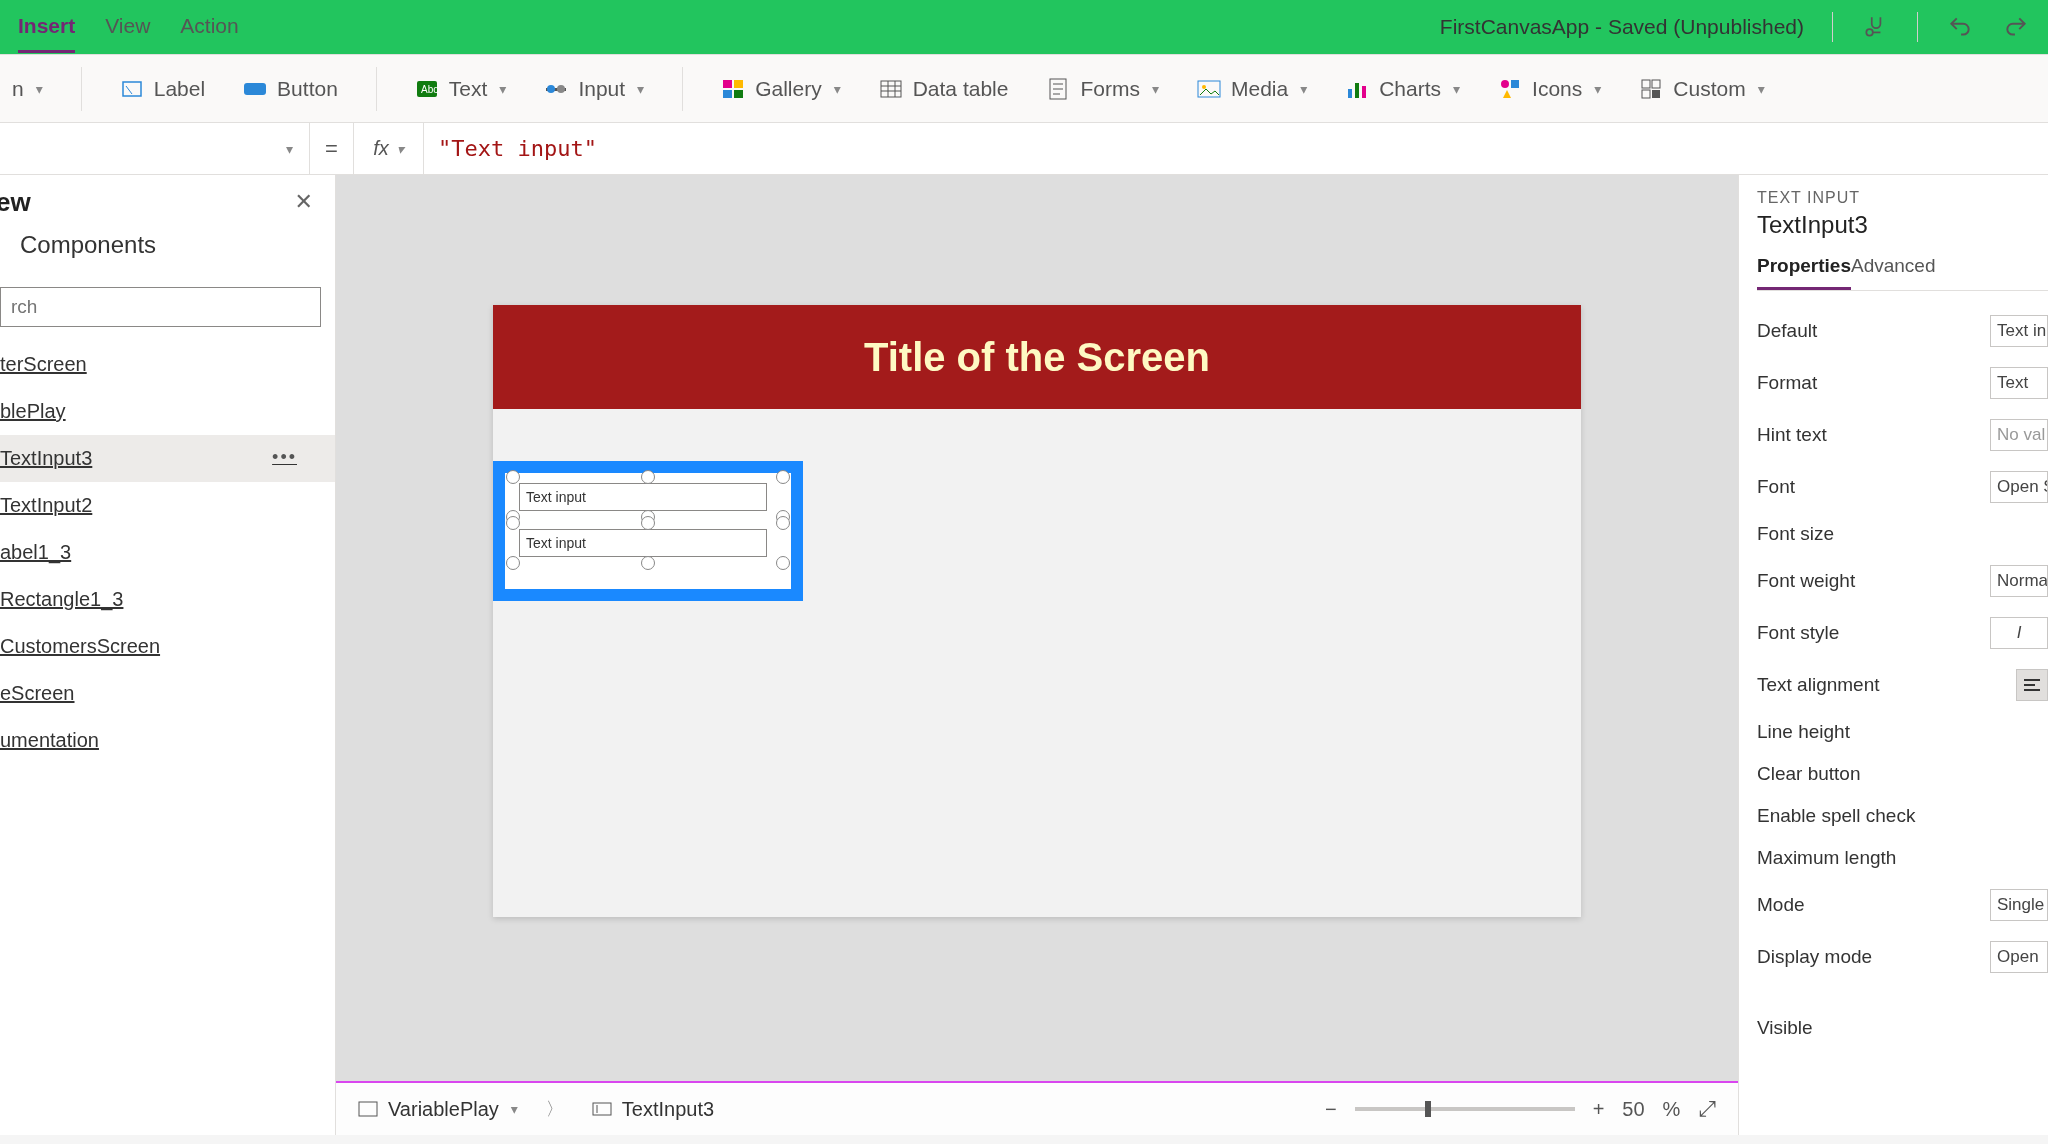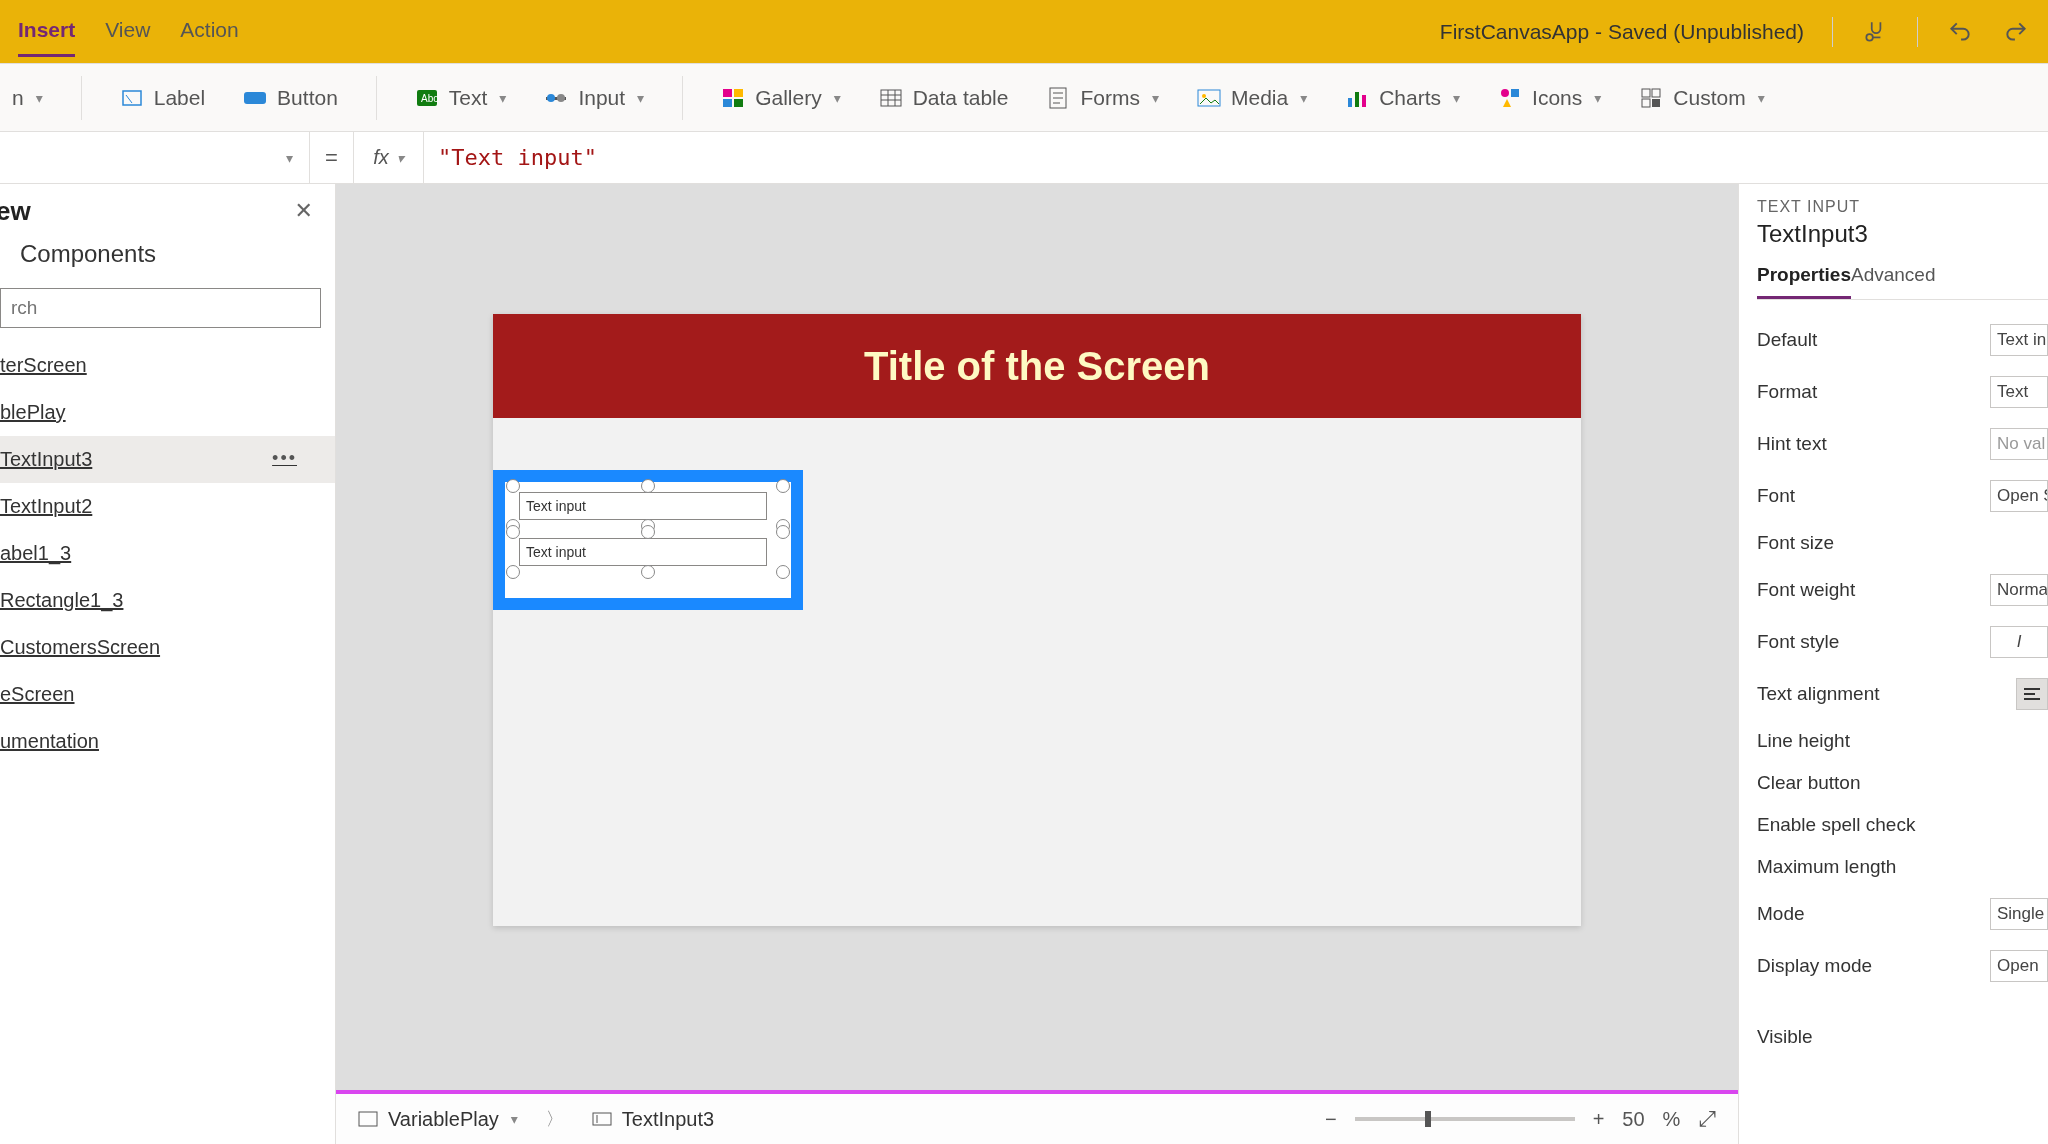--- a/index.html
+++ b/index.html
@@ -1,19 +1,19 @@
 <!DOCTYPE html>
 <html><head>
 <meta charset="utf-8">
 <style>
   * { box-sizing: border-box; margin: 0; padding: 0; font-family: "Segoe UI", Arial, sans-serif; }
   body { width: 2048px; height: 1144px; overflow: hidden; background: #f5f5f5; color: #333; }
 
   
-  .menubar { height: 64px; background: #eab308; display: flex; align-items: center; padding: 0 18px; justify-content: space-between; border-bottom: 1px solid #e1dfdd; }
+  .menubar { height: 55px; background: #22c55e; display: flex; align-items: center; padding: 0 18px; justify-content: space-between; border-bottom: 1px solid #e1dfdd; }
   .menus { display: flex; gap: 30px; }
   .menu-item { font-size: 21px; color: #555; cursor: pointer; padding: 12px 0; }
   .menu-item.active { color: #742774; border-bottom: 3px solid #742774; font-weight: 600; }
   .topright { display: flex; align-items: center; gap: 28px; margin-left: 27px; }
   .app-title { font-size: 21px; color: #333; }
   .top-icon { width: 28px; height: 28px; display:flex; align-items:center; justify-content:center; color:#555; cursor:pointer; }
   .vdiv { width:1px; height:30px; background:#d0cecd; }
 
   
   .ribbon { height: 68px; background: #faf9f8; display: flex; align-items: center; gap: 38px; padding: 0 12px; border-bottom: 1px solid #e1dfdd; }
@@ -31,41 +31,41 @@
 
   
   .main { display:flex; height: 960px; }
 
   
   .treepanel { width: 336px; background:#fff; border-right:1px solid #e1dfdd; display:flex; flex-direction:column; }
   .tree-header { display:flex; align-items:center; justify-content:space-between; padding:10px 14px 6px 0; }
   .tree-title { font-size:26px; font-weight:600; color:#222; margin-left:-4px; }
   .close-x { font-size:22px; color:#666; cursor:pointer; padding:4px 8px;}
   .tree-tab { font-size:24px; color:#333; padding:6px 20px 14px 20px; }
-  .search-box { margin:6px 14px 14px 0;text-decoration:underline; }
+  .search-box { margin:14px 14px 14px 0;text-decoration:underline; }
   .search-box input { width: 100%; height:40px; border:1px solid #8a8886; padding:0 10px; font-size:19px; }
   .tree-list { flex:1; overflow:auto; }
   .tree-item { font-size:20px; color:#333; padding:12px 20px 12px 0; cursor:pointer; display:flex; align-items:flex-start; justify-content:space-between;text-decoration:underline;}
   .tree-item.selected { background:#edebe9; }
   .more-dots { color:#555; padding-right:18px; font-size:18px; letter-spacing:2px;}
 
   
   .canvas-wrap { flex:1; background:#dedede; position:relative; display:flex; justify-content:center; }
   .canvas { width:1088px; height:612px; background:#f2f2f2; margin-top:130px; box-shadow:0 2px 6px rgba(0,0,0,.15); position:relative;}
   .screen-title { height:104px; background:#a31b1b; color:#fef9c3; font-size:40px; font-weight:700; display:flex; align-items:center; justify-content:center; }
   .sel-group { position:absolute; left:0; top:156px; width:310px; height:140px; border:12px solid #1a89ff; background:#fff; padding:10px 14px;}
   .ctrl-box { position:relative; margin-bottom:18px;}
   .ctrl-input { width:248px; height:28px; border:1px solid #8a8886; font-size:14px; padding:0 6px; display:flex; align-items:center;}
   .handles { position:absolute; inset:-6px; pointer-events:none;}
   .h { position:absolute; width:14px; height:14px; border:1px solid #888; background:#fff; border-radius:50%;}
   .h.tl{left:-7px;top:-7px;} .h.tr{right:-7px;top:-7px;} .h.bl{left:-7px;bottom:-7px;} .h.br{right:-7px;bottom:-7px;}
   .h.tm{left:calc(50% - 7px);top:-7px;} .h.bm{left:calc(50% - 7px);bottom:-7px;}
 
   
-  .statusbar { position:absolute; left:0; right:0; bottom:0; height:54px; background:#fdfdfd; border-top:4px solid #d946ef; display:flex; align-items:center; padding:0 22px; gap:28px;}
+  .statusbar { position:absolute; left:0; right:0; bottom:0; height:54px; background:#fdfdfd; border-top:2px solid #d946ef; display:flex; align-items:center; padding:0 22px; gap:28px;}
   .crumb { display:flex; align-items:center; gap:10px; font-size:20px; color:#333; cursor:pointer;}
   .crumb-sep { color:#888; font-size:18px;}
   .zoom-group { margin-left:auto; display:flex; align-items:center; gap:18px; color:#555; font-size:20px;}
   .zoom-slider { width:220px; height:4px; background:#c8c6c4; position:relative;}
   .zoom-thumb { position:absolute; left:32%; top:-6px; width:6px; height:16px; background:#555;}
   .expand-icn { font-size:22px; cursor:pointer;}
 
   
   .props { width:310px; background:#fff; border-left:1px solid #e1dfdd; padding:14px 0 0 18px; overflow:hidden;}
   .props-cat { font-size:16px; letter-spacing:1px; color:#666; }

